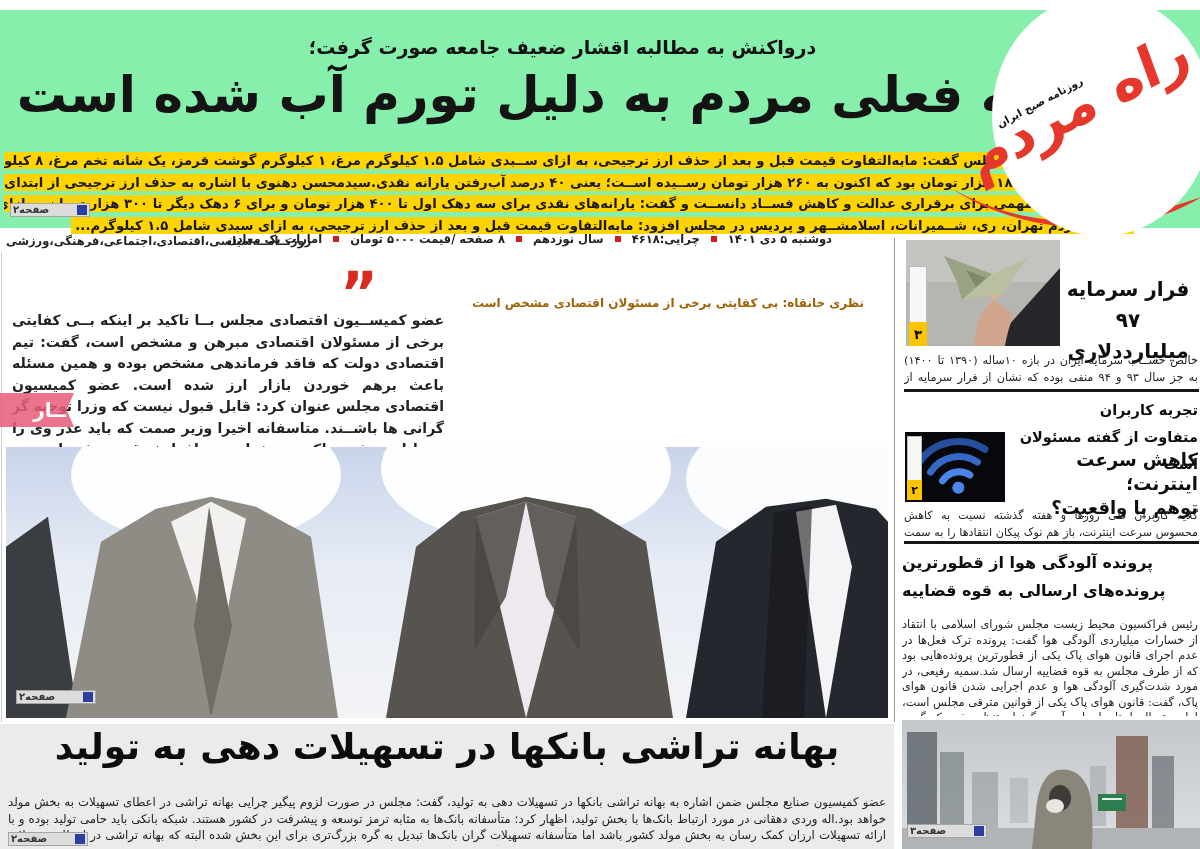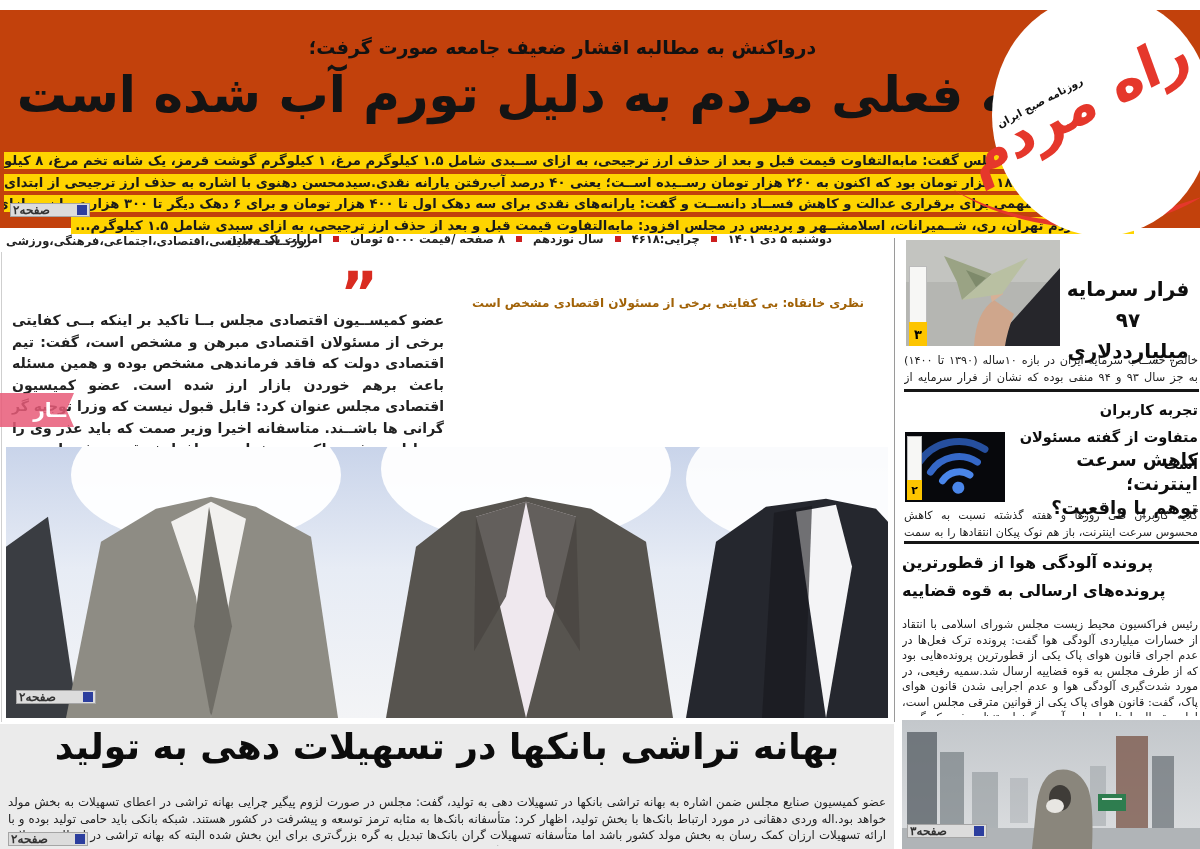--- a/index.html
+++ b/index.html
@@ -1,31 +1,31 @@
 <!DOCTYPE html>
 <html lang="fa" dir="rtl"><head>
 <meta charset="utf-8">
 <style>
   html,body{margin:0;padding:0;background:#fff;}
   #page{position:relative;width:1200px;height:849px;background:#fff;overflow:hidden;
         font-family:"DejaVu Sans",sans-serif;direction:rtl;color:#111;}
   .abs{position:absolute;}
   
-  .top-band{top:10px;left:0;width:1200px;height:218px;background:#c2410c;}
+  .top-band{top:10px;left:0;width:1200px;height:218px;background:#86efac;}
   .top-kicker{top:26px;left:0;right:75px;text-align:center;font-size:19px;font-weight:bold;color:#121212;white-space:nowrap;}
   .top-headline{top:56px;left:0;right:70px;text-align:center;font-size:50px;font-weight:bold;
                 color:#141414;letter-spacing:-1px;white-space:nowrap;}
   .lead{top:140px;right:66px;left:4px;}
   .lead-line{height:21.5px;white-space:nowrap;text-align:right;overflow:hidden;}
   .lead-line>span{background:#ffd400;padding:1px 4px;font-size:13.2px;font-weight:bold;color:#1a1a1a;line-height:19px;}
   
   .pbadge{display:flex;align-items:center;justify-content:space-between;background:#dcdcdc;border:1px solid #a5a5a5;
           width:80px;height:14px;padding:0 2px;box-sizing:border-box;}
   .pbadge .sq{width:10px;height:10px;background:#2c3e9e;flex:0 0 auto;}
-  .pbadge .lbl{font-size:12px;font-weight:bold;color:#333;line-height:10px;font-family:Liberation Serif, serif;}
+  .pbadge .lbl{font-size:10px;font-weight:bold;color:#333;line-height:10px;}
   
   .logo-circle{top:-6px;right:-12px;width:220px;height:242px;background:#fff;border-radius:50%;z-index:6;}
   .logo-script{position:absolute;top:78px;right:12px;font-size:56px;font-weight:bold;color:#e5372b;
                transform:rotate(-28deg) skewX(-8deg);white-space:nowrap;}
   .logo-sub{position:absolute;top:102px;left:0px;font-size:10.5px;font-weight:bold;color:#101010;
             transform:rotate(-28deg);white-space:nowrap;}
   .logo-swoosh{top:182px;right:-4px;width:254px;height:66px;z-index:5;}
   
   .dateline{top:232px;right:368px;display:flex;align-items:center;gap:11px;font-size:11.5px;font-weight:bold;color:#222;white-space:nowrap;}
   .dateline .rsq{width:6px;height:6px;background:#cc1f1f;flex:0 0 auto;}

